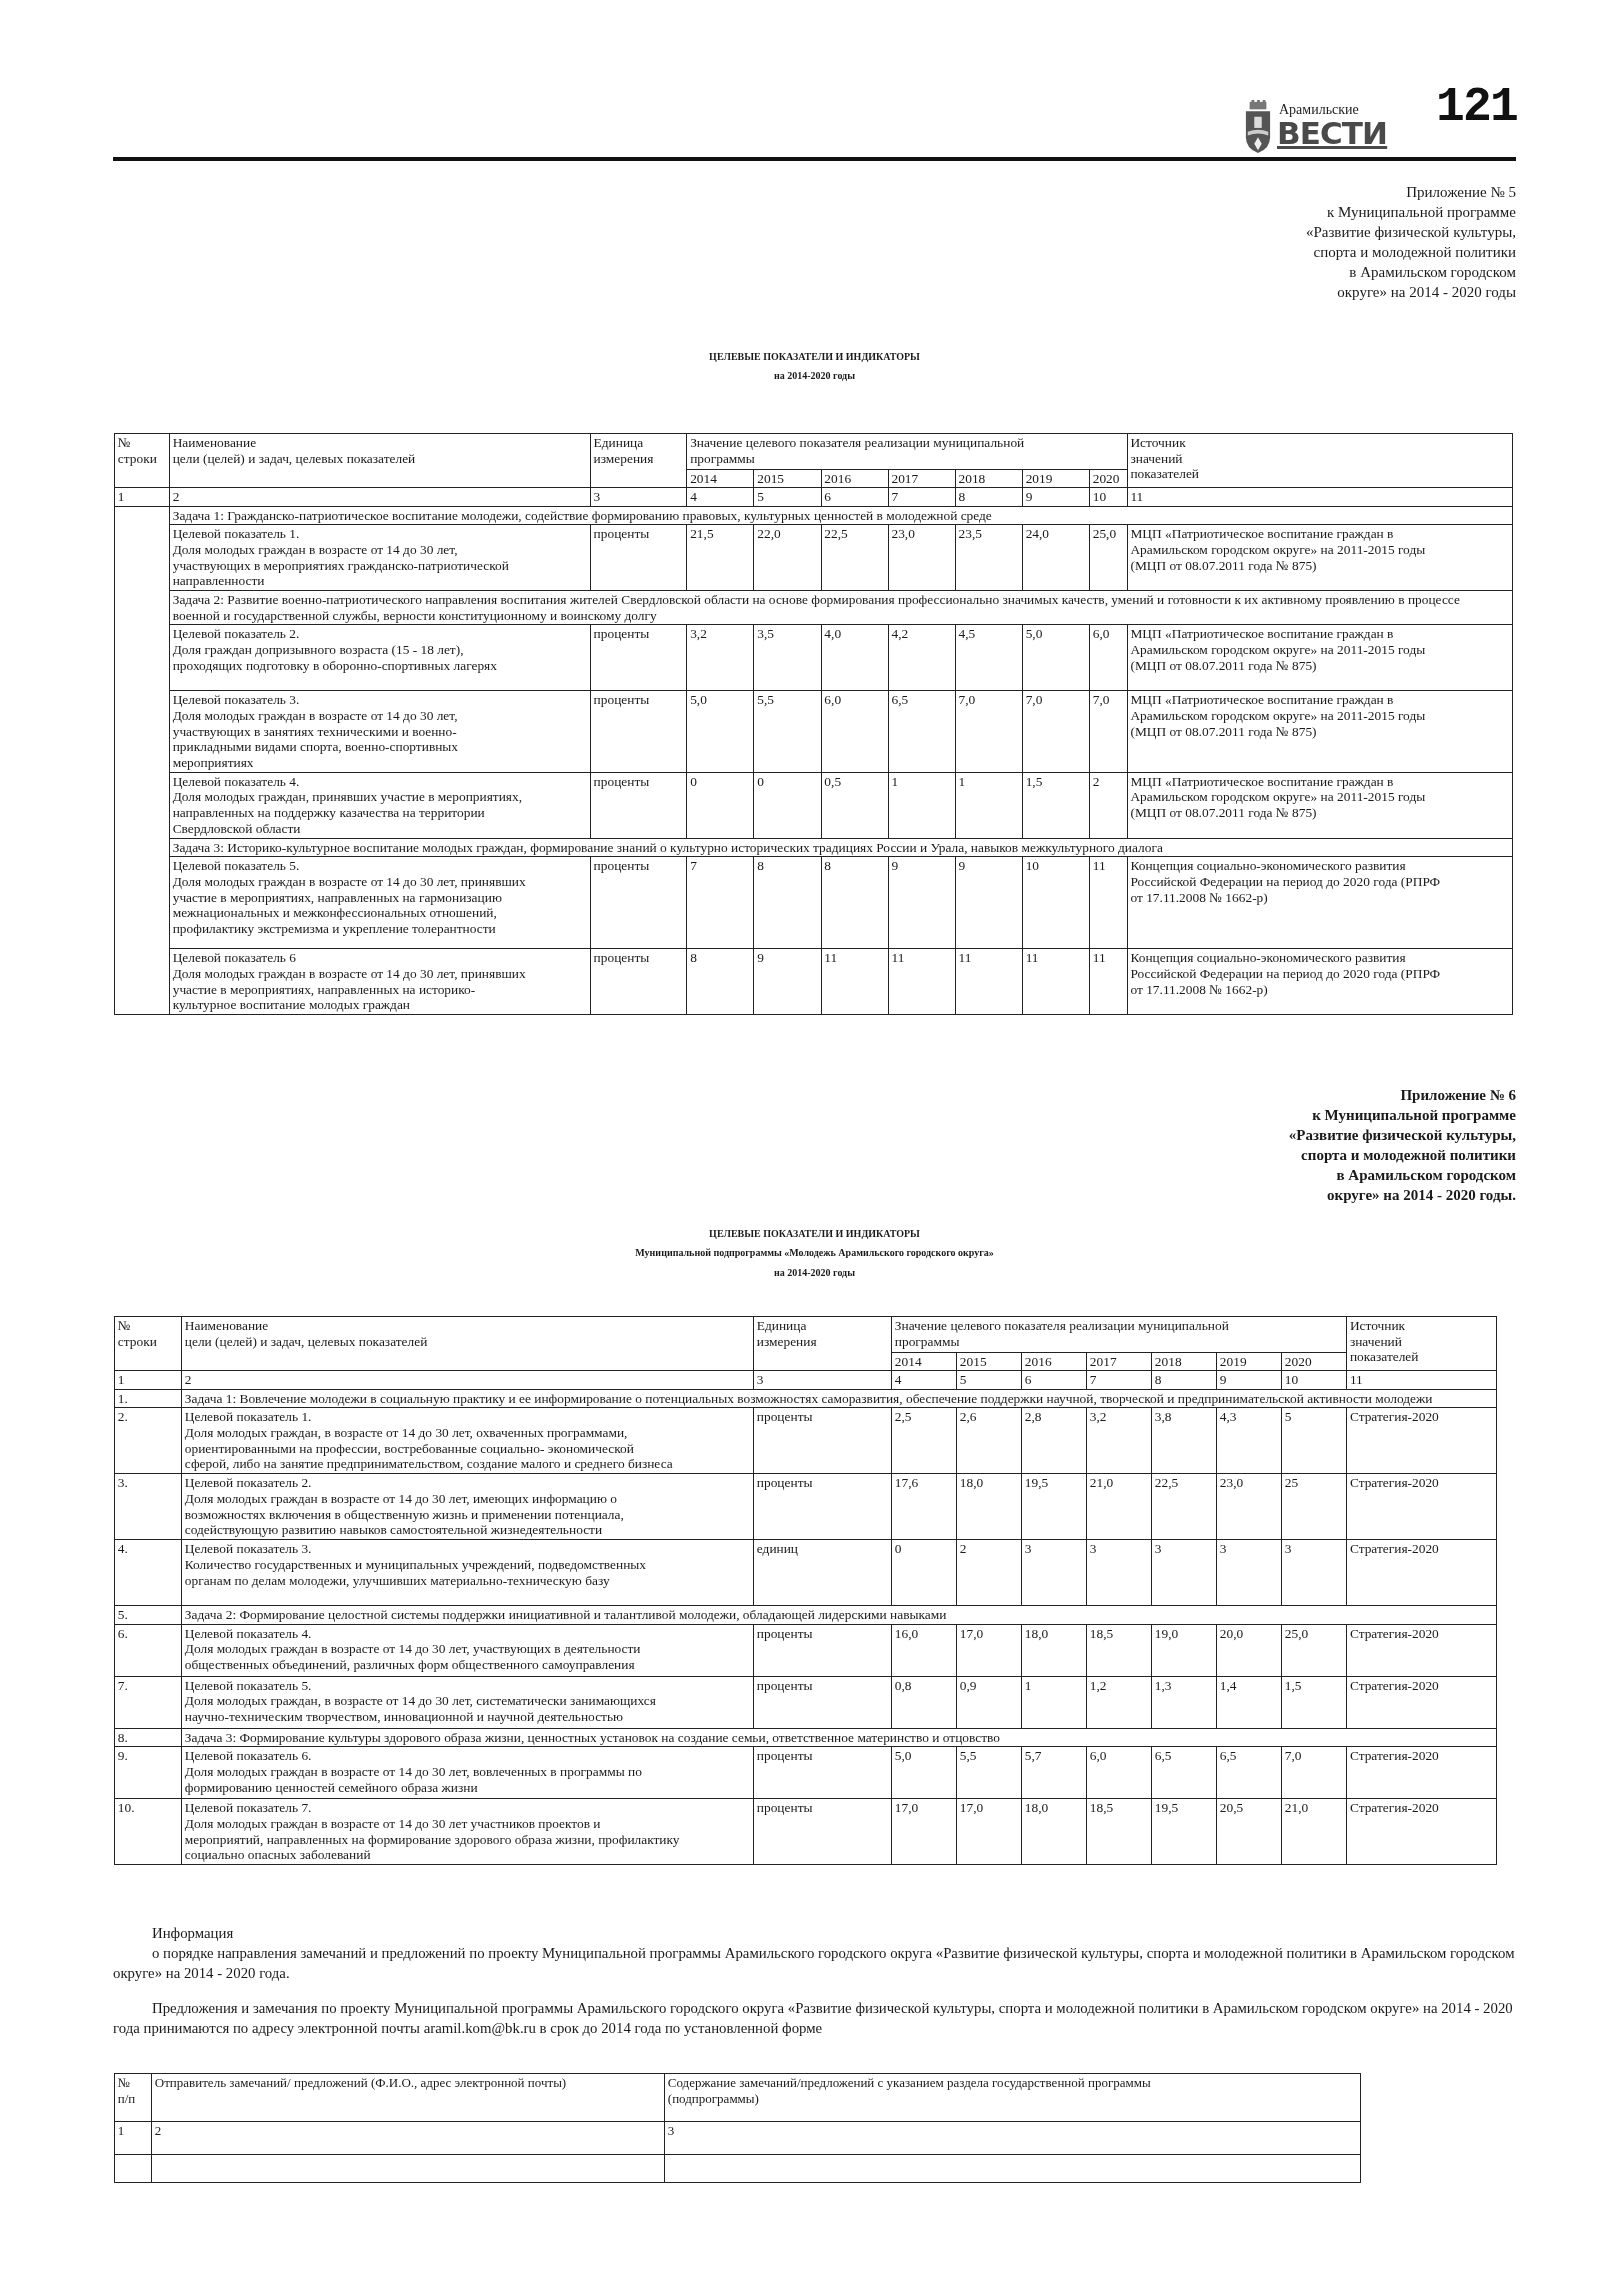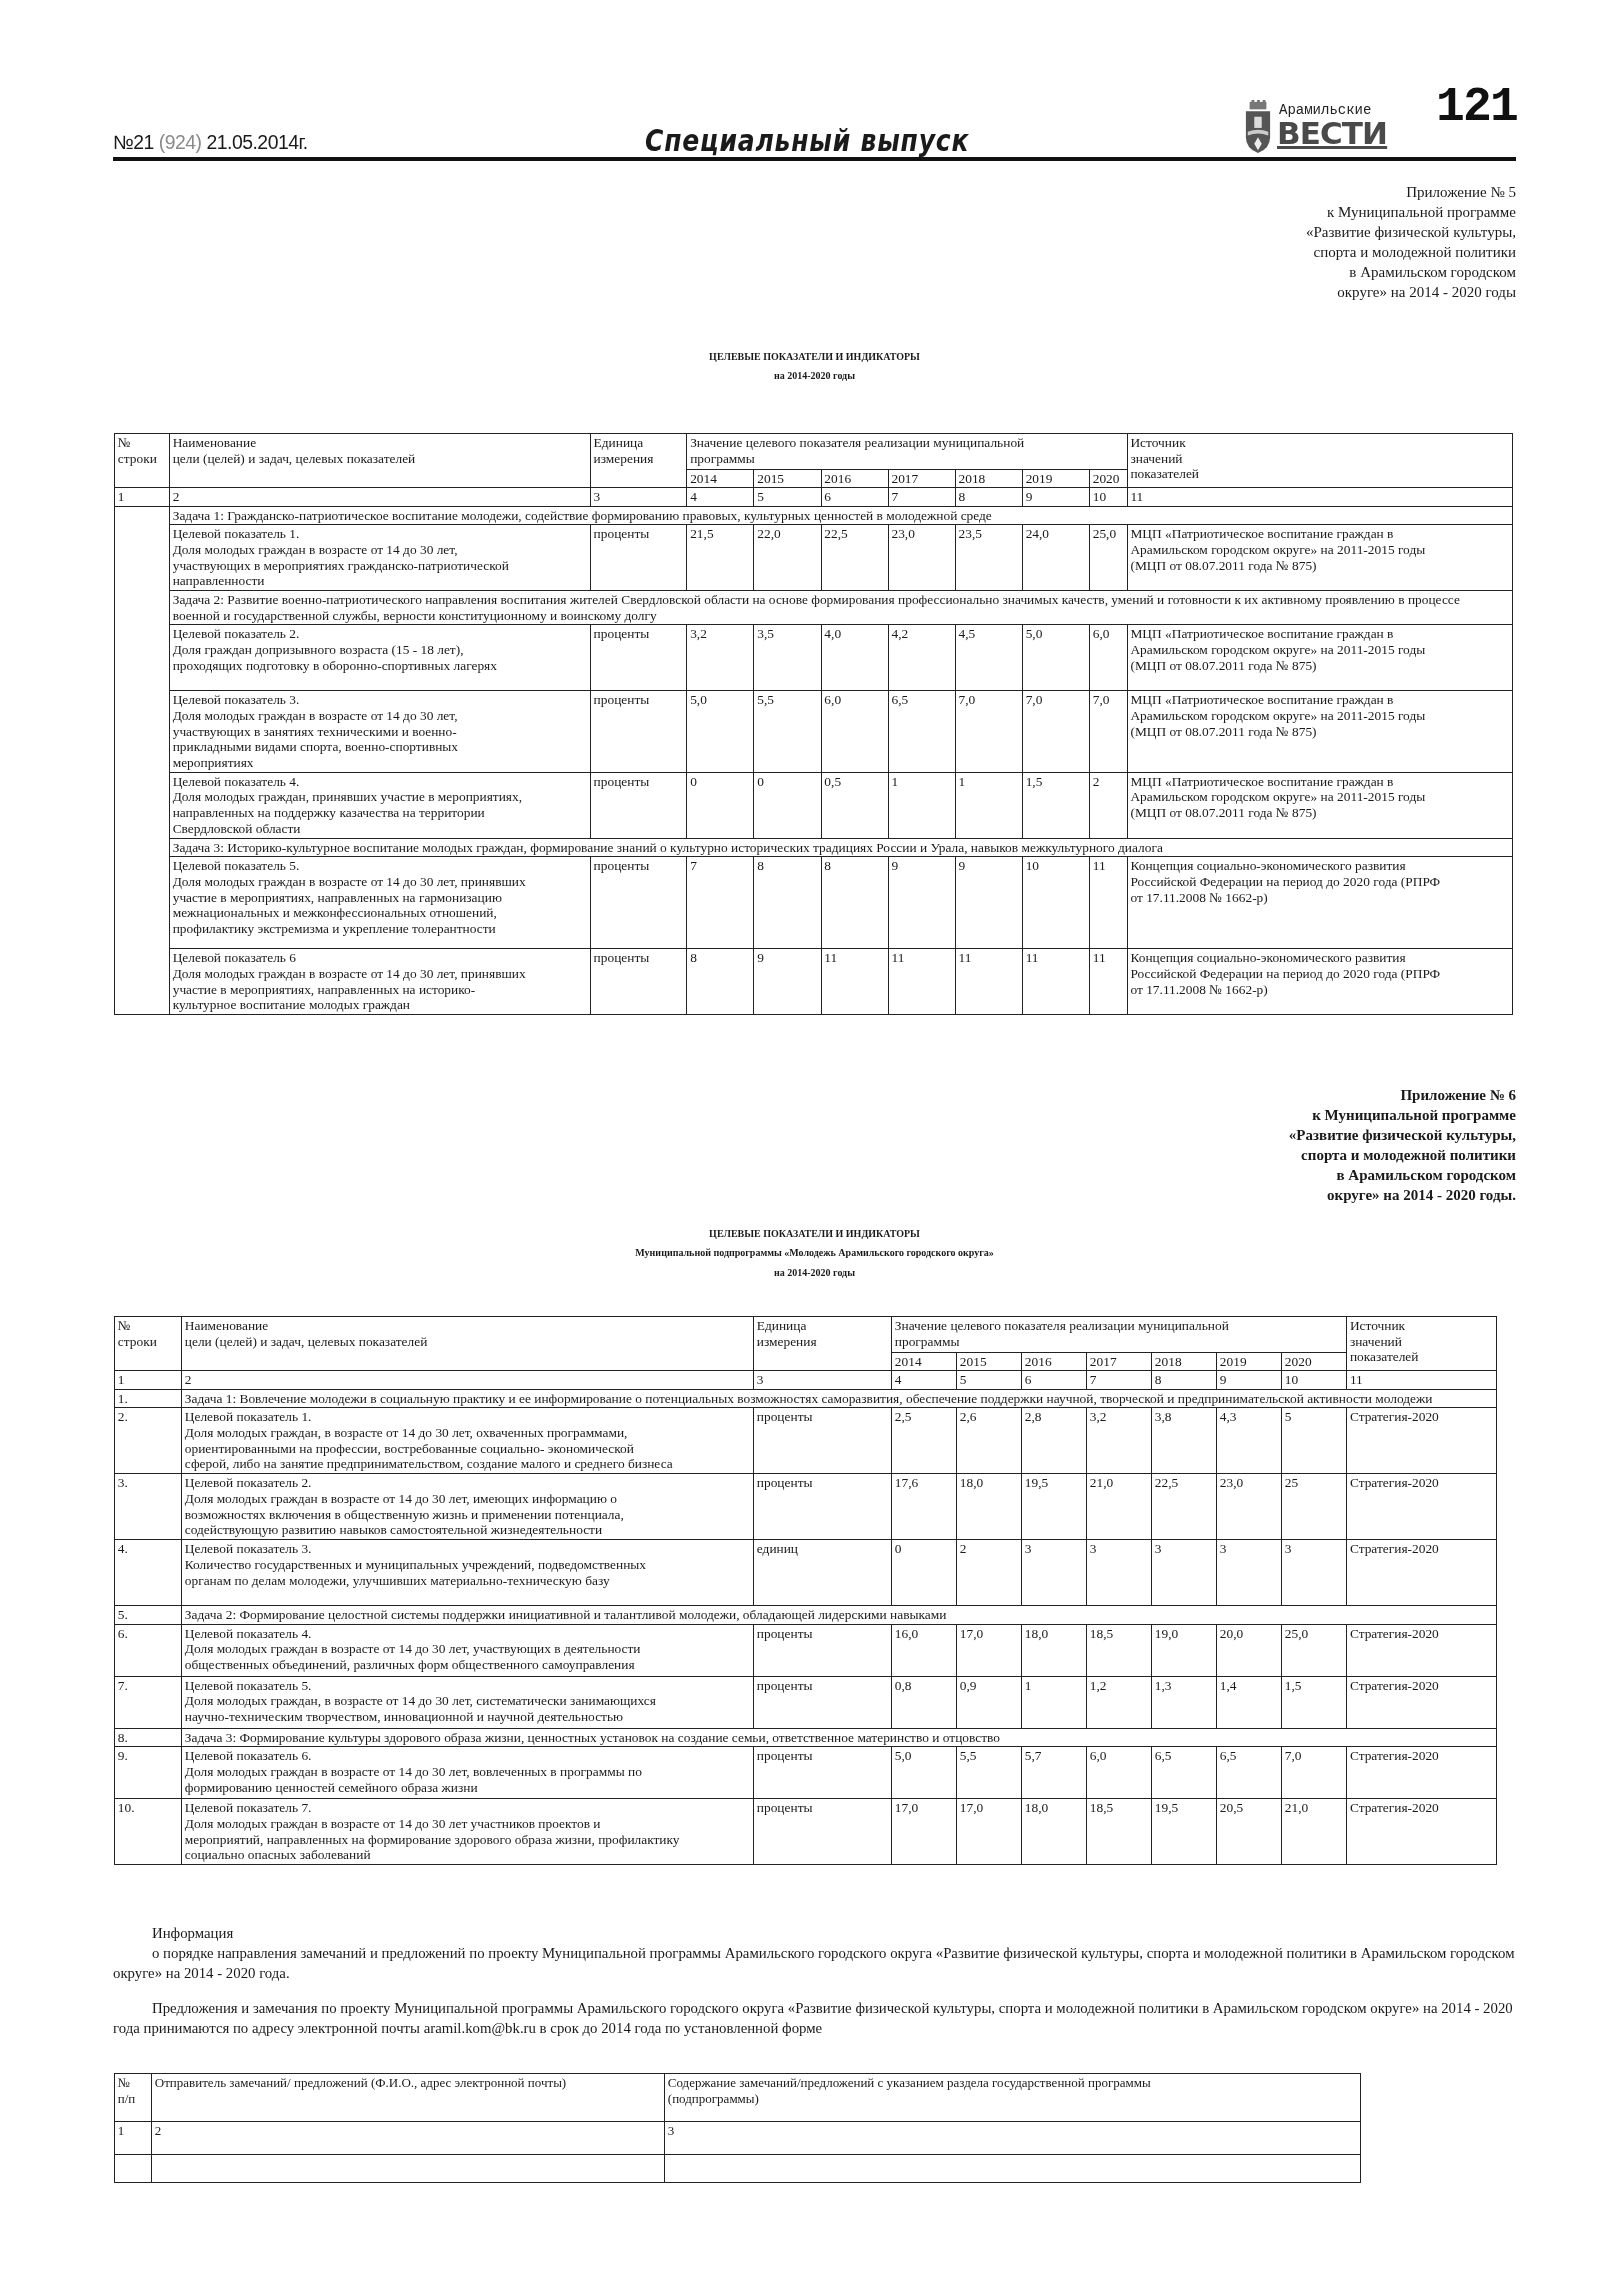--- a/index.html
+++ b/index.html
@@ -9,21 +9,21 @@
 
   
   .hdr { position: absolute; left: 113px; top: 109px; width: 1403px; height: 48px; }
   .hdr-issue { position: absolute; left: 0; top: 22px; font-size: 19.4px; font-family: "Liberation Sans", "DejaVu Sans", sans-serif; letter-spacing: -0.5px; }
   .hdr-issue .paren { color: #8a8a8a; }
   .hdr-title { position: absolute; left: 532px; top: 14.8px; font-size: 29.5px; font-style: italic; font-weight: bold;
                font-family: "DejaVu Sans", sans-serif; letter-spacing: 0.9px; transform: scaleX(0.85); transform-origin: left; }
   .hdr-rule { position: absolute; left: 113px; top: 157px; width: 1403px; height: 3.7px; background: #111; }
   .logo { position: absolute; left: 1244px; top: 100px; width: 166px; height: 55px; }
   .logo-crest { position: absolute; left: 0; top: 0; width: 28px; height: 54px; }
-  .logo-small { position: absolute; left: 35px; top: 1.8px; font-size: 14px; font-family: Liberation Mono, monospace; color: #222; }
+  .logo-small { position: absolute; left: 35px; top: 1.8px; font-size: 14px; font-family: Liberation Serif, serif; color: #222; }
   .logo-big { position: absolute; left: 33px; top: 14.8px; font-size: 31px; font-weight: bold; font-family: "DejaVu Sans", sans-serif; color: #4a4a4a; letter-spacing: -0.9px; text-decoration: underline; }
   .pagenum { position: absolute; left: 1436px; top: 80px; font-size: 48px; font-weight: bold; font-family: Liberation Mono, monospace; color: #111; letter-spacing: -1.8px; }
 
   
   .appx { position: absolute; right: 103px; text-align: right; font-size: 15px; line-height: 20px; }
   .appx div { white-space: nowrap; }
 
   
   .ttl { position: absolute; left: 113px; width: 1403px; text-align: center; font-weight: bold; font-size: 10px; line-height: 19.4px; }
 
@@ -36,28 +36,20 @@
 
   
   .info { position: absolute; left: 113px; width: 1403px; font-size: 14.8px; line-height: 20px; }
   .info p { margin: 0; text-indent: 39px; }
 </style>
 </head>
 <body>
 
 <div class="page">
 
-  <div class="hdr">
-    <div class="hdr-issue">
-      <span>№21</span>
-      <span class="paren">(924)</span>
-      <span>21.05.2014г.</span>
-    </div>
-    <div class="hdr-title">Специальный  выпуск</div>
-  </div>
   <div class="logo">
     <svg class="logo-crest" viewBox="0 0 30 58">
       <rect x="6" y="2" width="18" height="8" fill="#777"></rect>
       <rect x="8" y="0" width="3" height="4" fill="#777"></rect>
         <rect x="14" y="0" width="3" height="4" fill="#777"></rect>
         <rect x="20" y="0" width="3" height="4" fill="#777"></rect>
       <path d="M2 12 H28 V40 Q28 52 15 57 Q2 52 2 40 Z" fill="#555"></path>
       <rect x="11" y="18" width="8" height="12" fill="#ddd"></rect>
       <path d="M4 34 Q15 30 26 34 V38 Q15 34 4 38 Z" fill="#ccc"></path>
       <path d="M15 40 L19 47 L15 54 L11 47 Z" fill="#eee"></path>

